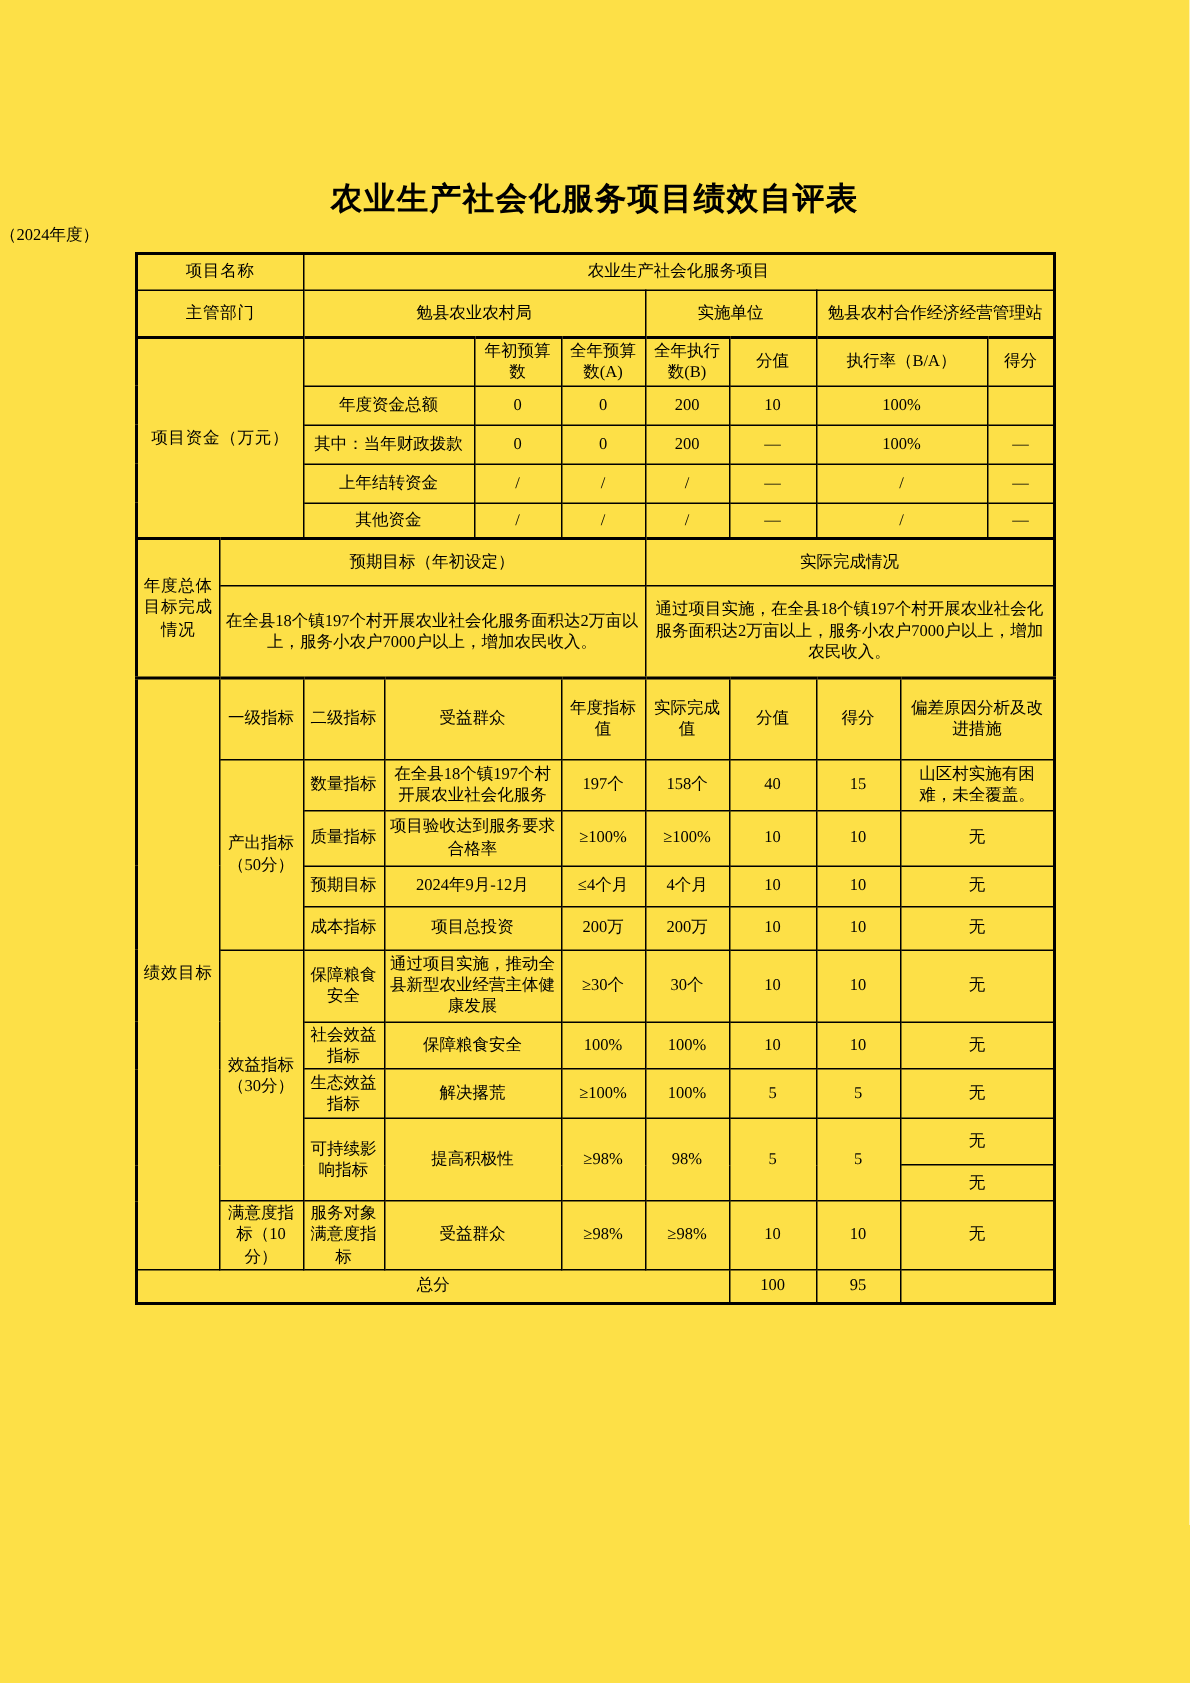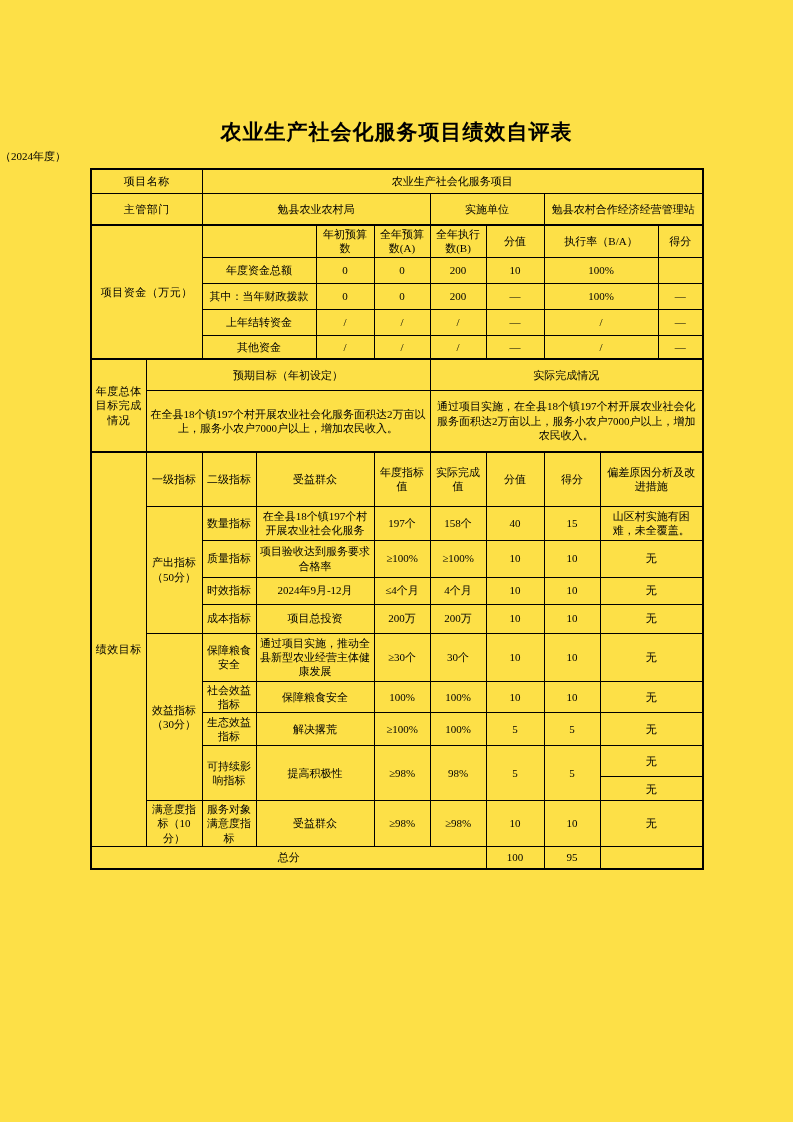--- a/index.html
+++ b/index.html
@@ -156,21 +156,21 @@
       <td>质量指标</td>
       <td colspan="2" class="al tight">项目验收达到服务要求合格率</td>
       <td>≥100%</td>
       <td>≥100%</td>
       <td>10</td>
       <td>10</td>
       <td colspan="2">无</td>
     </tr>
 
     <tr style="height:27px">
-      <td>时效指标</td>
+      <td>预期目标</td>
       <td colspan="2" class="al tight">2024年9月-12月</td>
       <td>≤4个月</td>
       <td>4个月</td>
       <td>10</td>
       <td>10</td>
       <td colspan="2">无</td>
     </tr>
 
     <tr style="height:29px">
       <td>成本指标</td>

